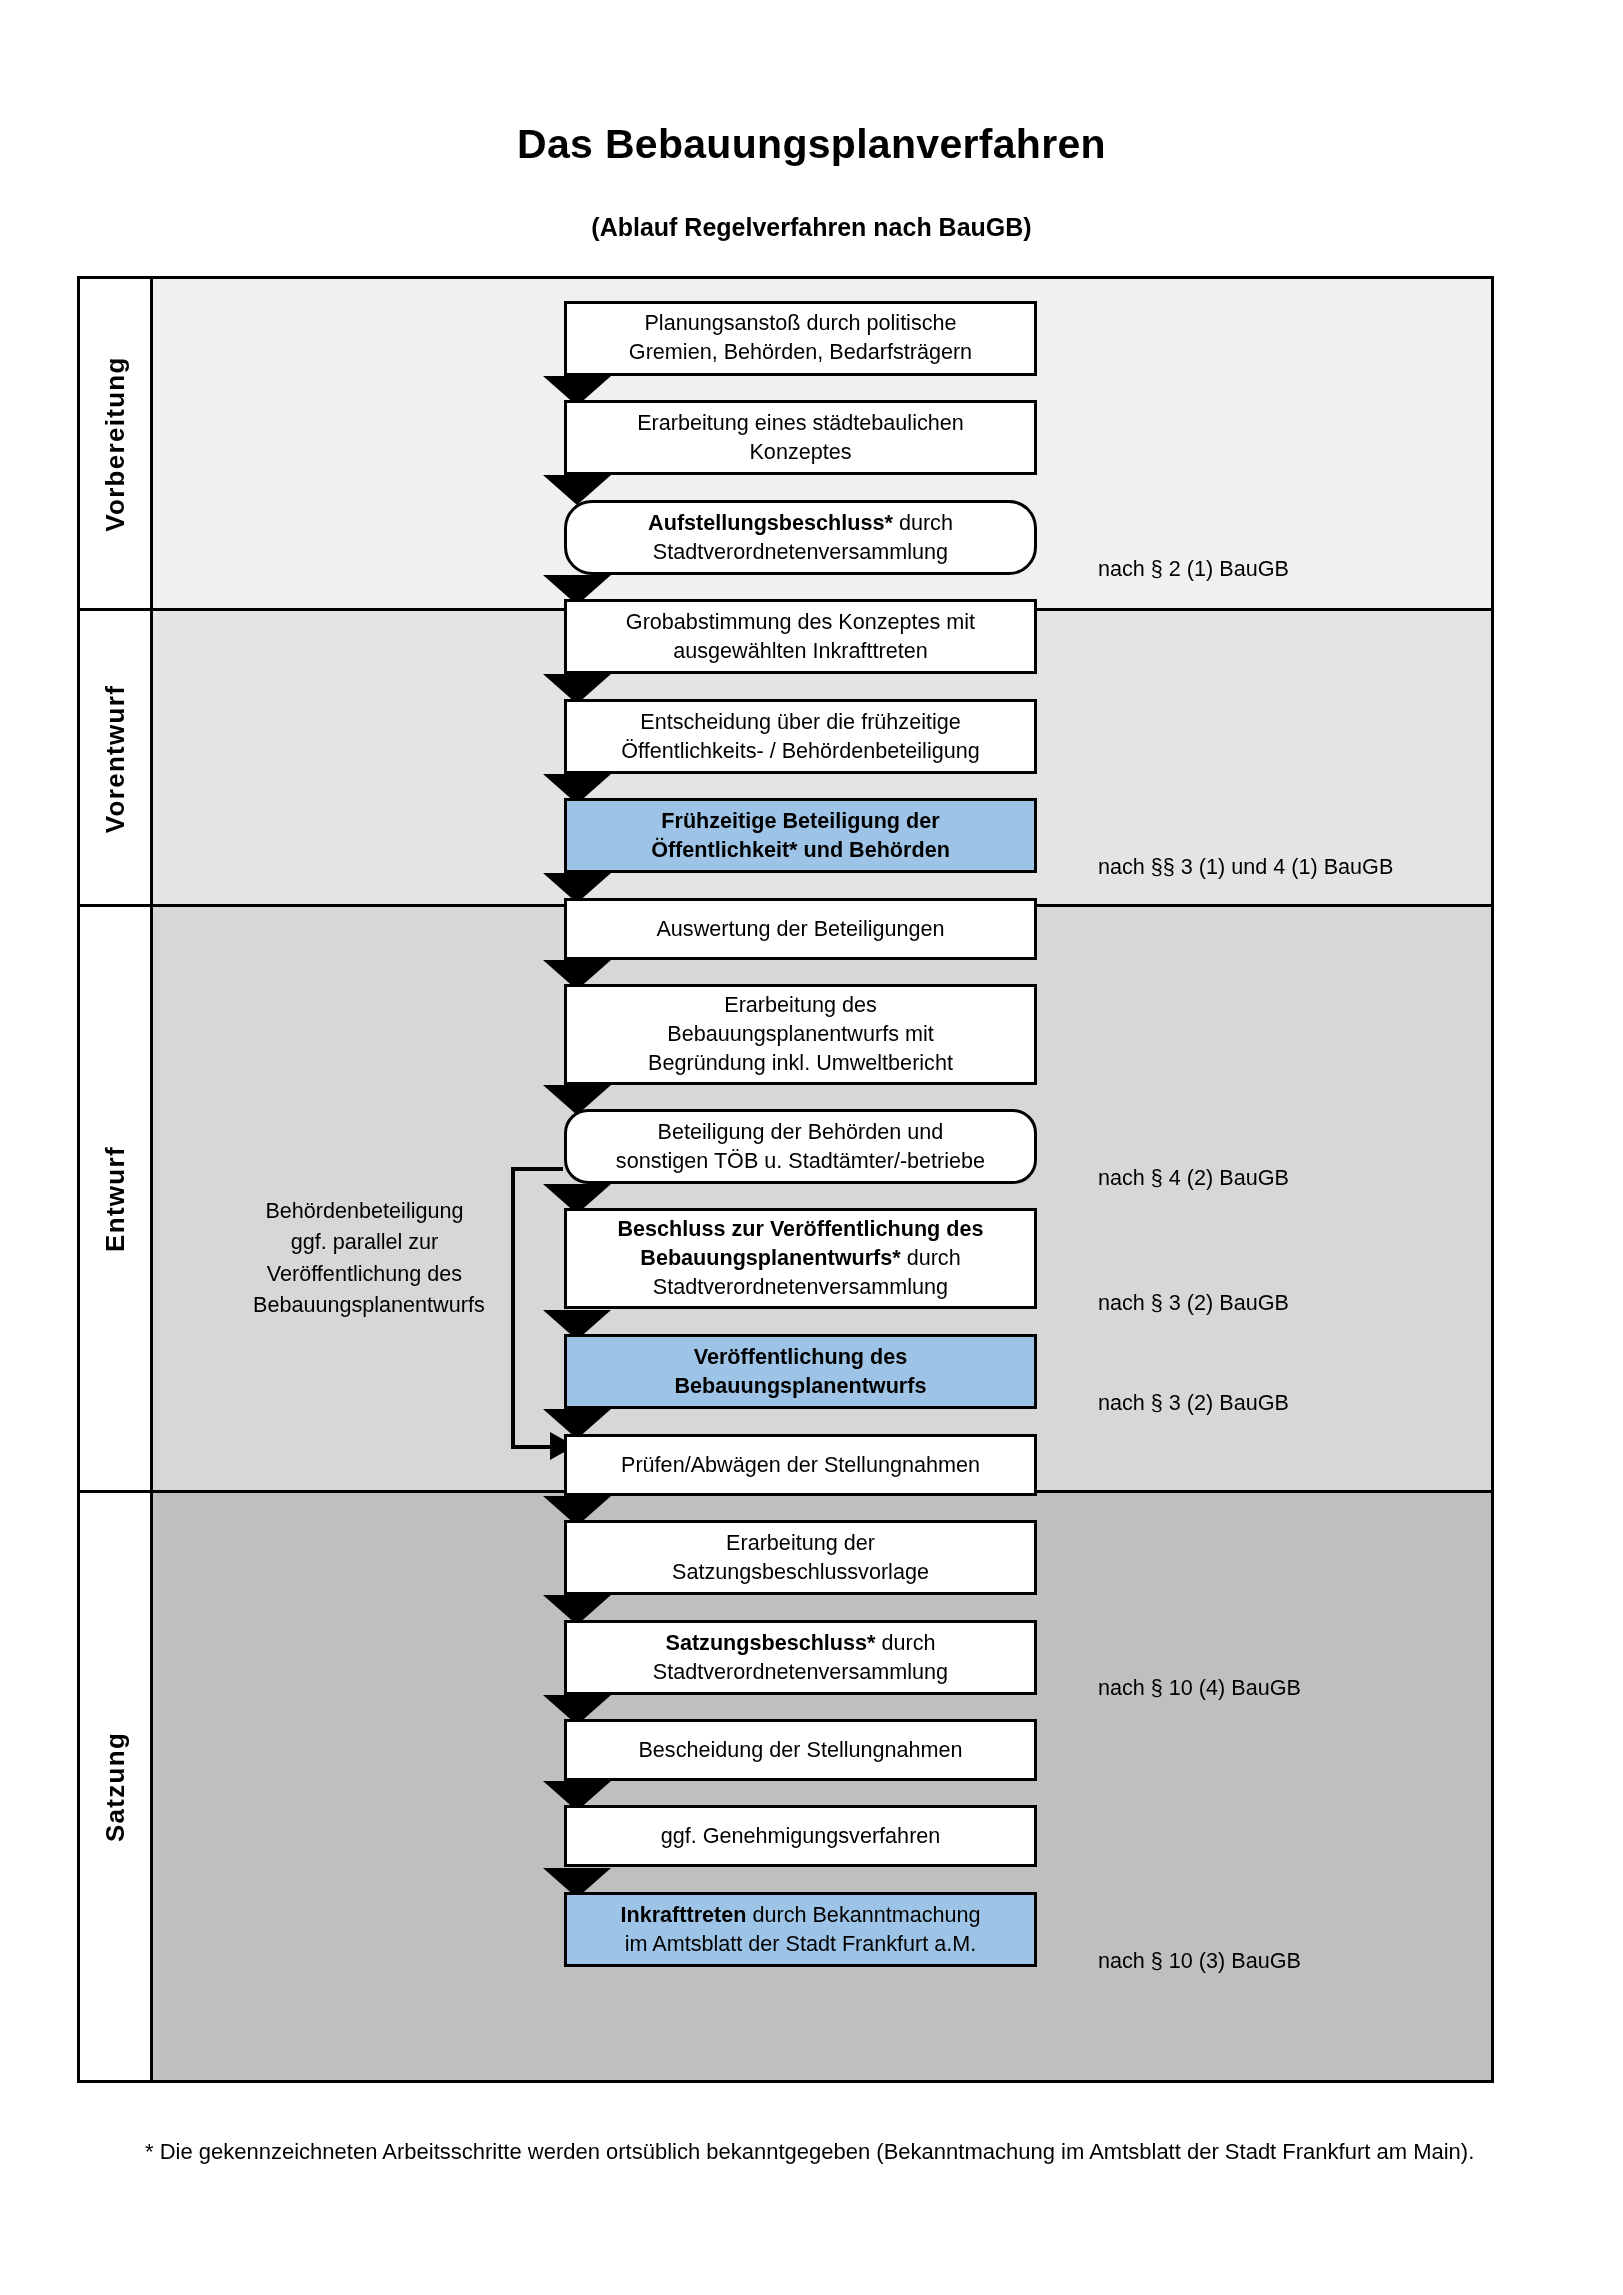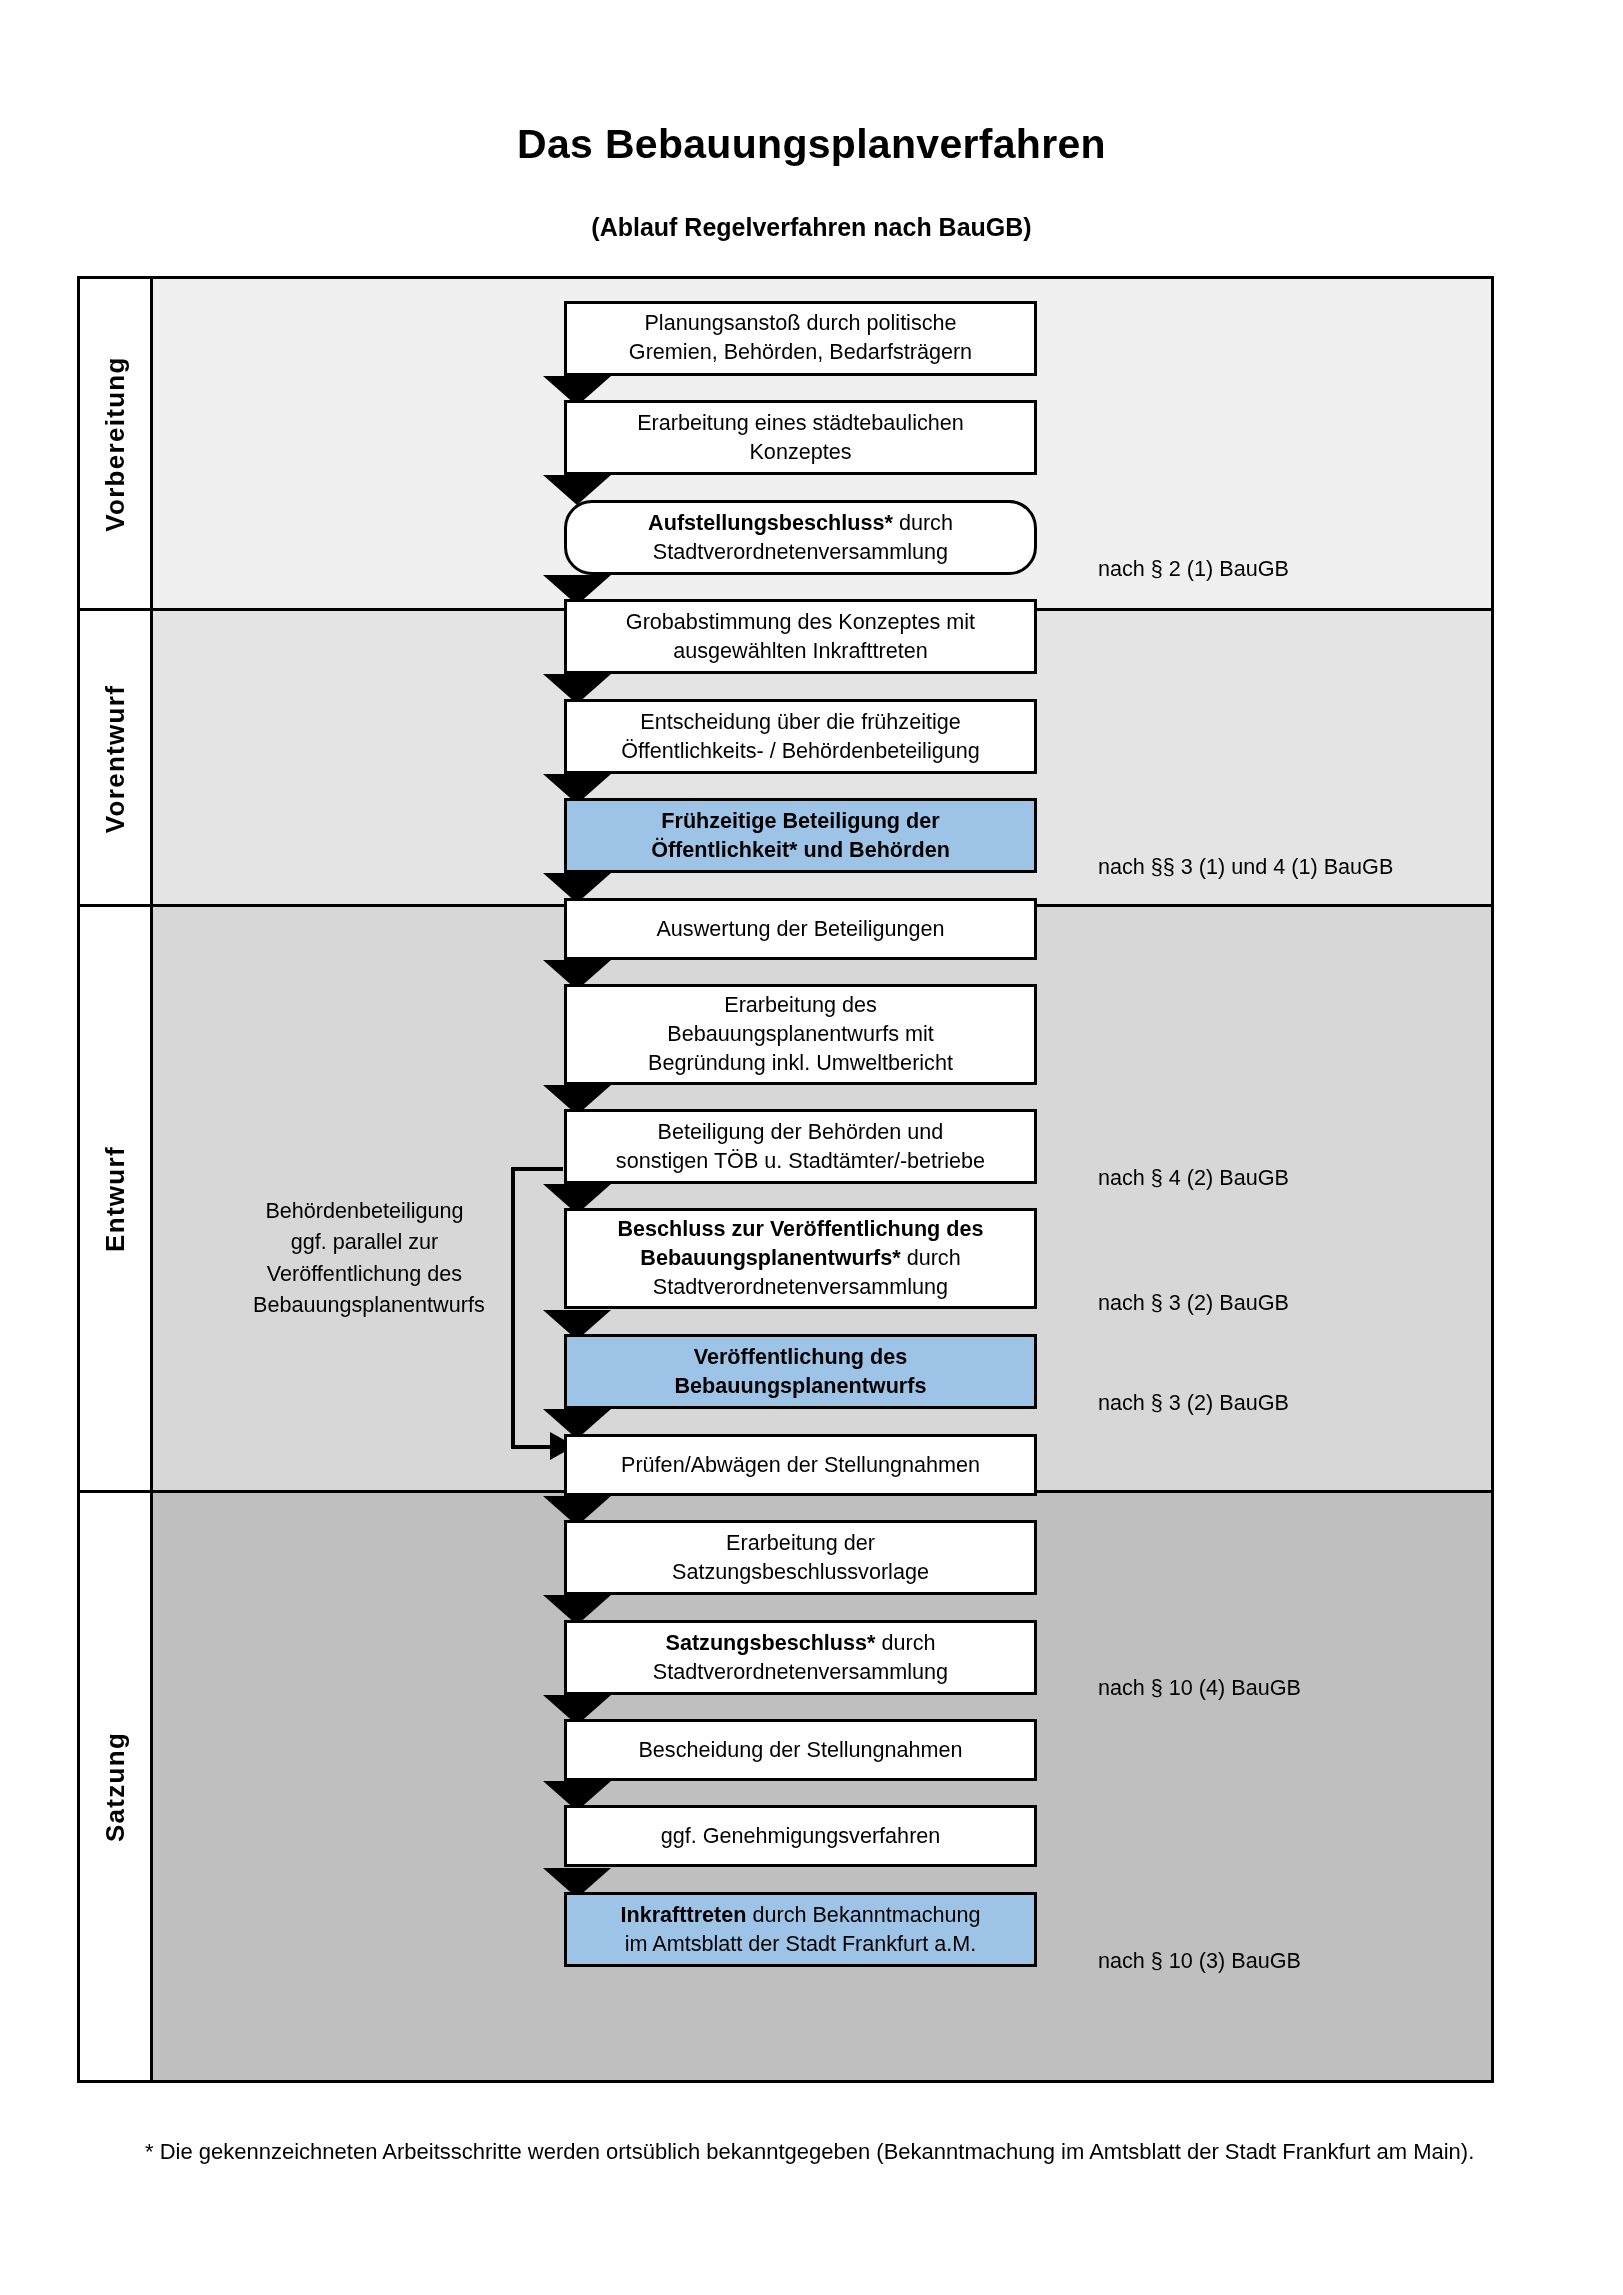--- a/index.html
+++ b/index.html
@@ -243,21 +243,21 @@
   <div class="box blue" style="left:484px;top:519px;height:75px;">
     <span><b>Frühzeitige Beteiligung der</b><br><b>Öffentlichkeit* und Behörden</b></span>
   </div>
 
   <div class="box" style="left:484px;top:619px;height:62px;">
     <span><span>Auswertung der Beteiligungen</span></span>
   </div>
   <div class="box" style="left:484px;top:705px;height:101px;">
     <span><span>Erarbeitung des</span><br><span>Bebauungsplanentwurfs mit</span><br><span>Begründung inkl. Umweltbericht</span></span>
   </div>
-  <div class="box" style="left:484px;top:830px;height:75px;">
+  <div class="box" style="left:484px;top:830px;height:75px;border-radius:24px;">
     <span><span>Beteiligung der Behörden und</span><br><span>sonstigen TÖB u. Stadtämter/-betriebe</span></span>
   </div>
   <div class="box" style="left:484px;top:929px;height:101px;">
     <span><b>Beschluss zur Veröffentlichung des</b><br><b>Bebauungsplanentwurfs*</b><span> durch</span><br><span>Stadtverordnetenversammlung</span></span>
   </div>
   <div class="box blue" style="left:484px;top:1055px;height:75px;">
     <span><b>Veröffentlichung des</b><br><b>Bebauungsplanentwurfs</b></span>
   </div>
 
   <div class="box" style="left:484px;top:1155px;height:62px;">

